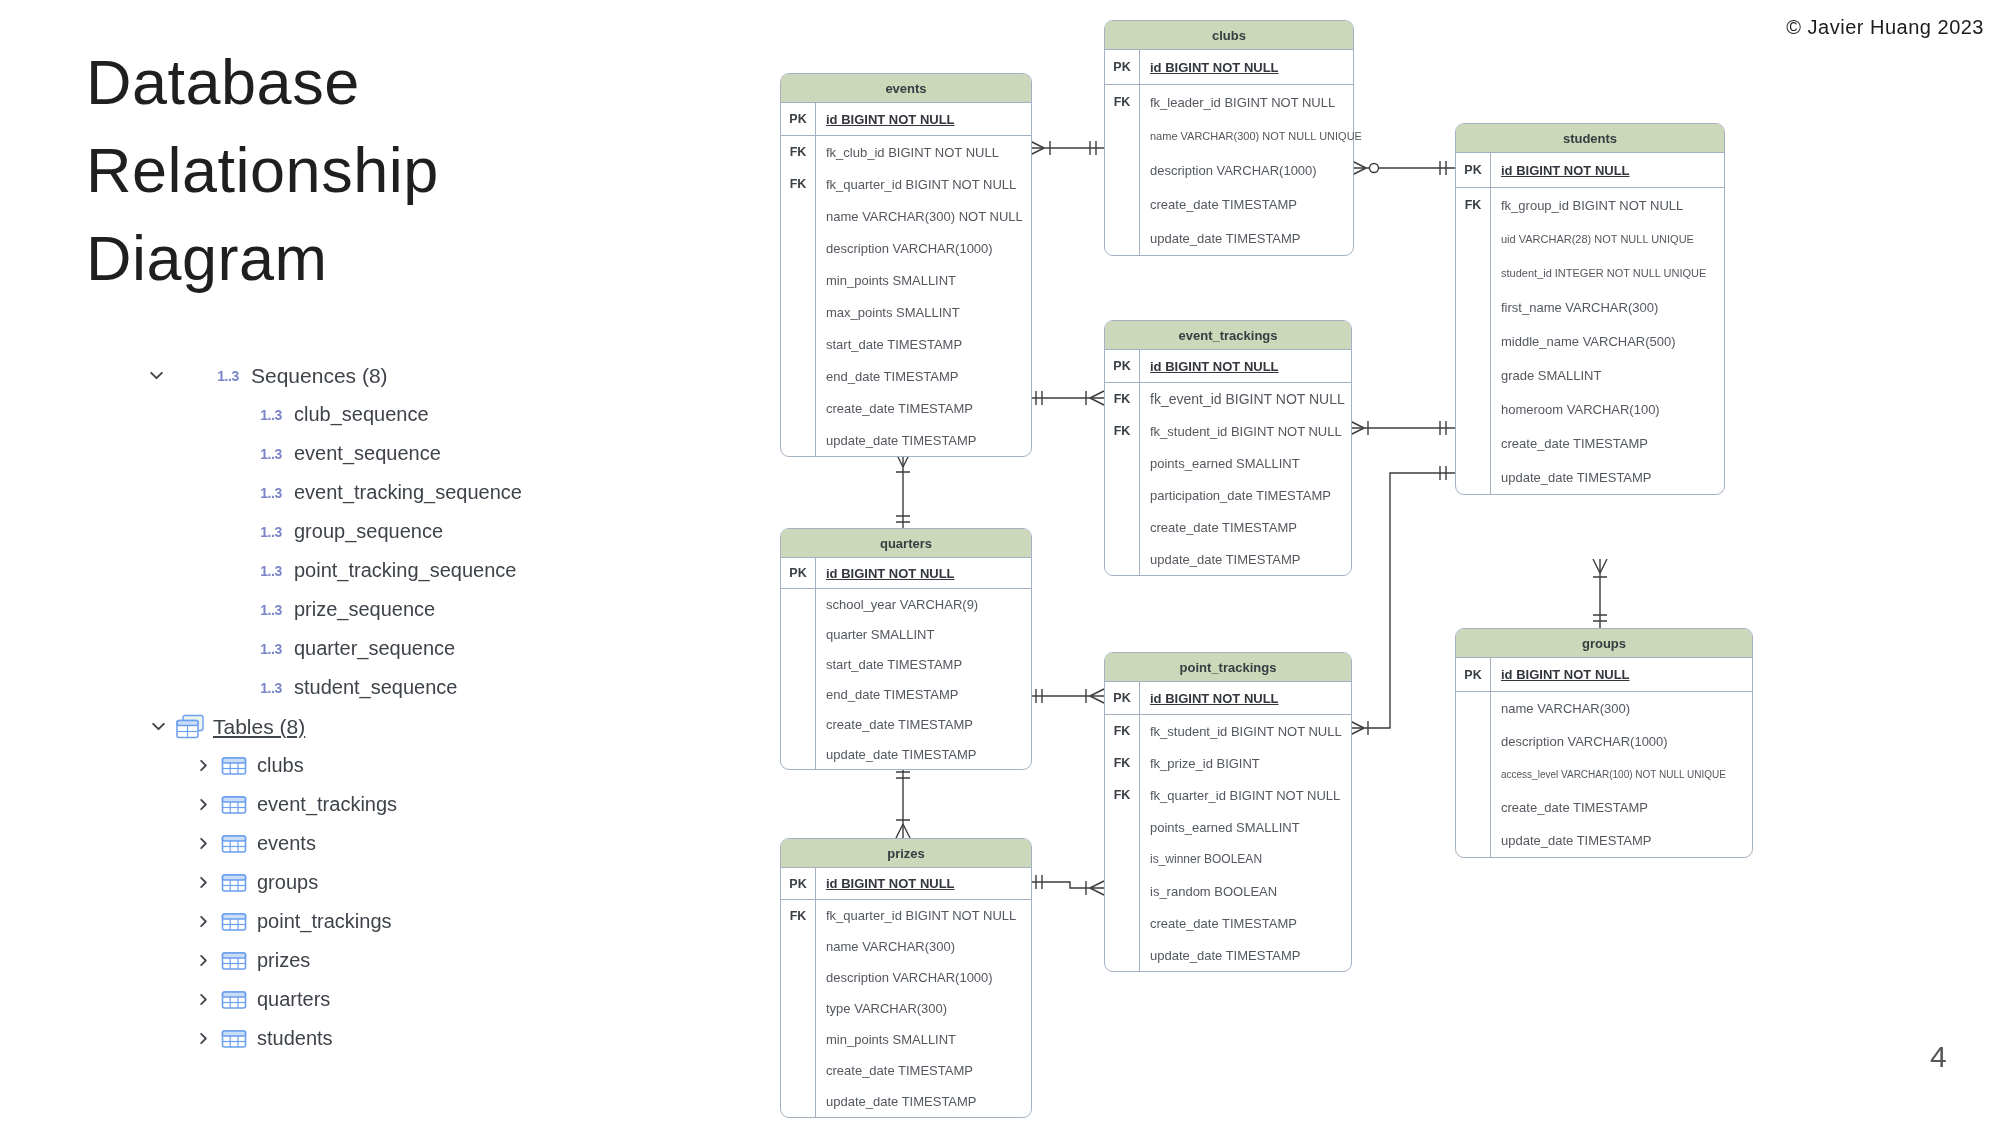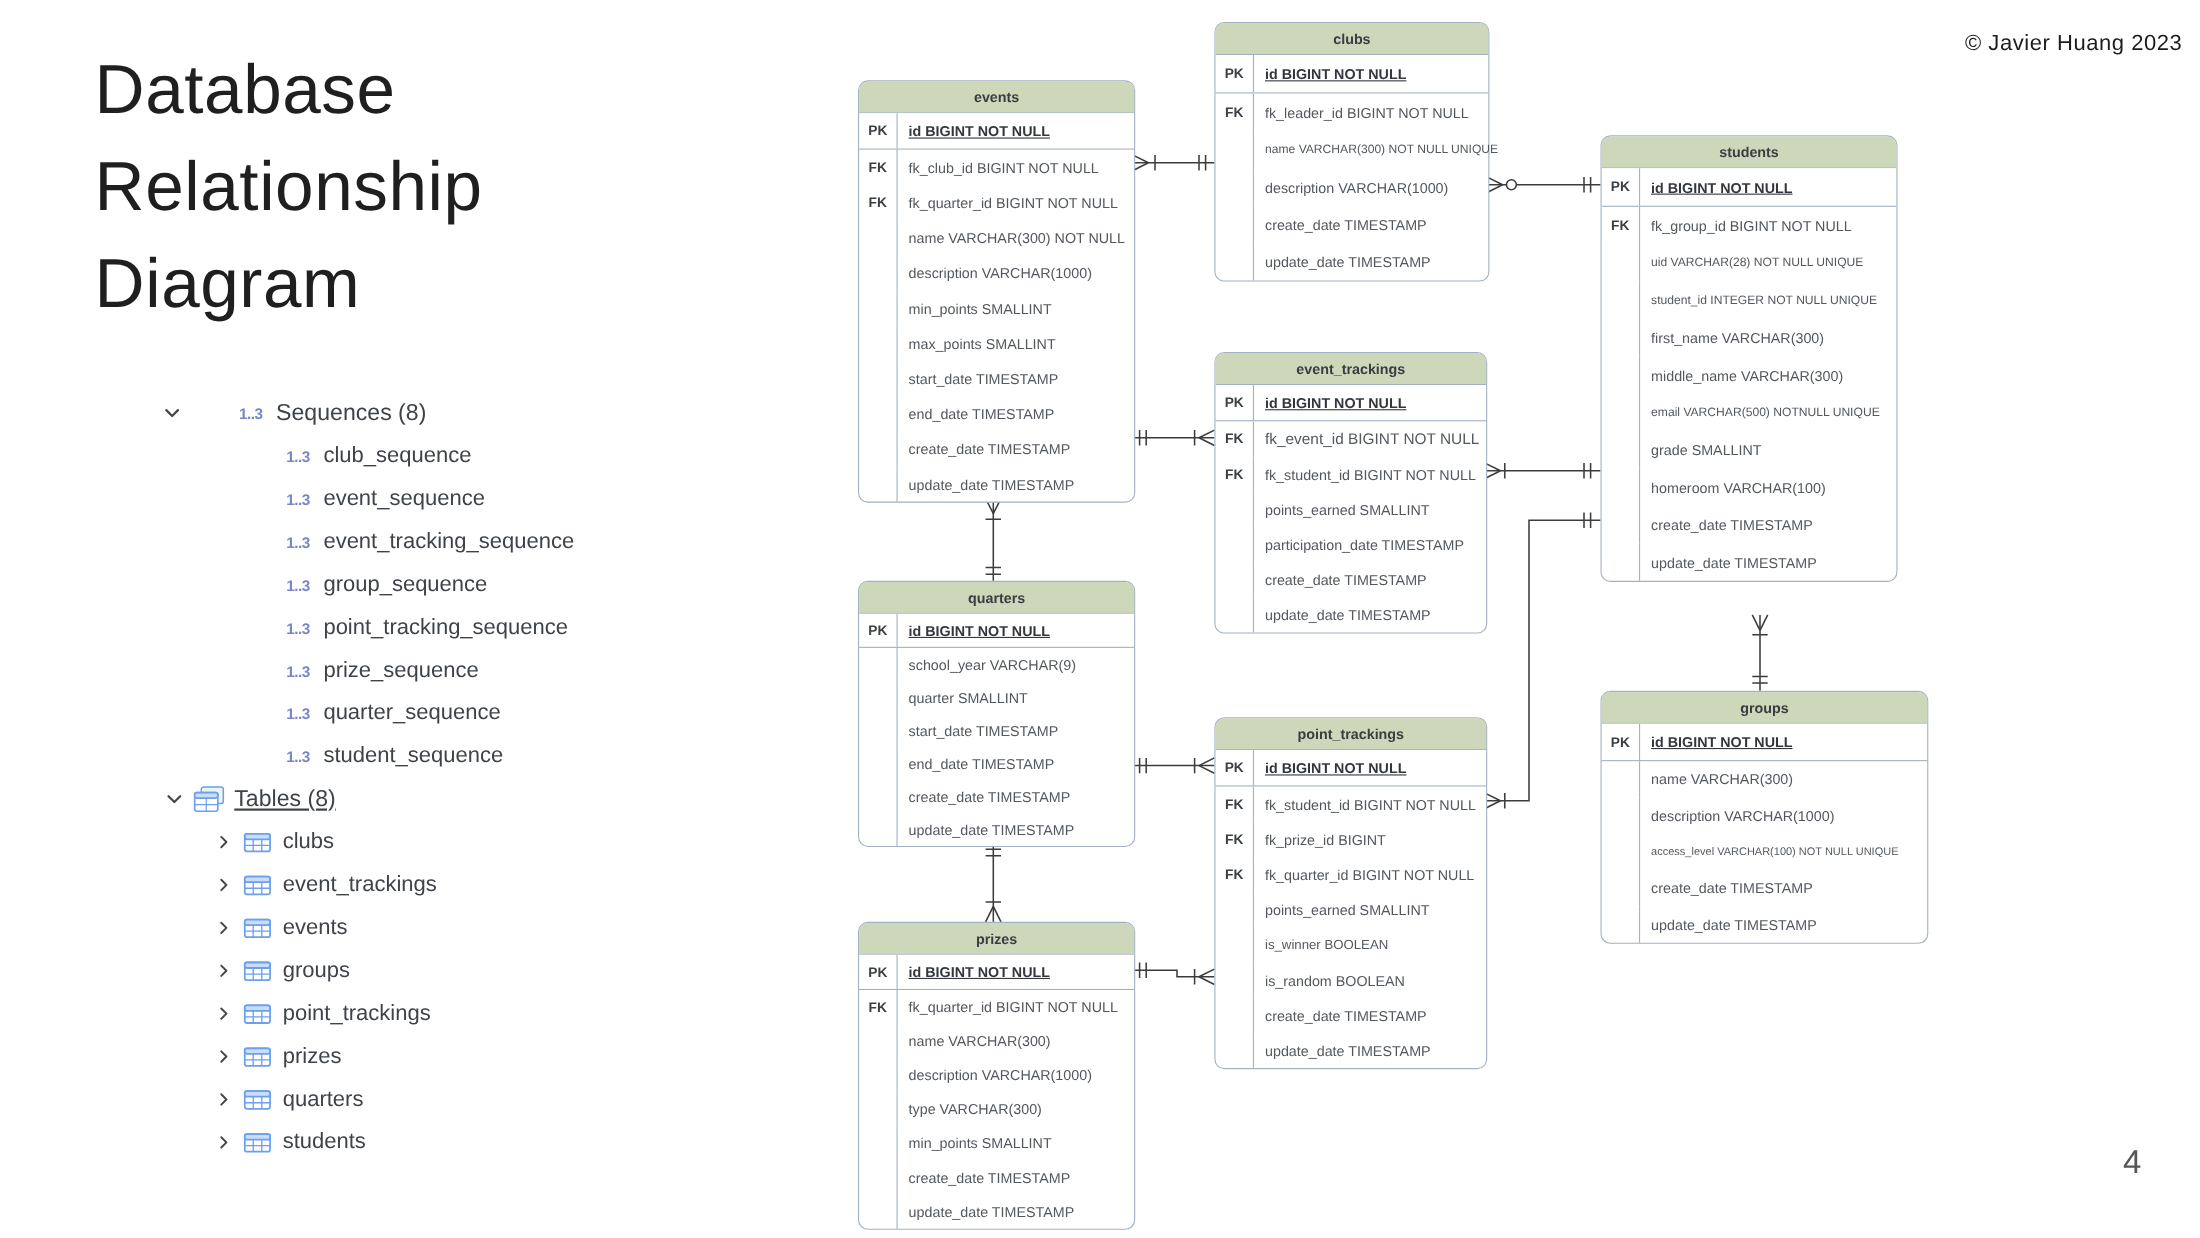--- a/index.html
+++ b/index.html
@@ -7,21 +7,21 @@
     position:relative; width:2000px; height:1125px; background:#ffffff;
     font-family:"Liberation Sans", sans-serif; overflow:hidden;
   }
   
   .slide-title {
     position:absolute; left:86px; top:38px;
     font-size:63px; line-height:88px; font-weight:300;
     color:var(--c-title,#1f1f1f); letter-spacing:0.5px;
   }
   .copyright {
-    position:absolute; right:16px; top:28px;
+    position:absolute; right:16px; top:16px;
     font-size:20px; color:#1c1c1c; letter-spacing:0.5px;
   }
   .page-number {
     position:absolute; left:1930px; top:1040px;
     font-size:30px; color:#565656;
   }
   
   .tree { position:absolute; left:148px; top:356px; color:var(--c-tree,#3e434a); }
   .tree-row { display:flex; align-items:center; height:39px; }
   .tree-row .gap8 { width:8px; }
@@ -414,25 +414,21 @@
         <div class="erd-row">
           <div class="erd-key"></div>
           <div class="erd-field" style="font-size: 11px;">student_id INTEGER NOT NULL UNIQUE</div>
         </div>
         <div class="erd-row">
           <div class="erd-key"></div>
           <div class="erd-field" style="font-size: 13px;">first_name VARCHAR(300)</div>
         </div>
         <div class="erd-row">
           <div class="erd-key"></div>
-          <div class="erd-field" style="font-size: 13px;">middle_name VARCHAR(300)</div>
-        </div>
-        <div class="erd-row">
-          <div class="erd-key"></div>
-          <div class="erd-field" style="font-size: 11px;">email VARCHAR(500) NOTNULL UNIQUE</div>
+          <div class="erd-field" style="font-size: 13px;">middle_name VARCHAR(500)</div>
         </div>
         <div class="erd-row">
           <div class="erd-key"></div>
           <div class="erd-field" style="font-size: 13px;">grade SMALLINT</div>
         </div>
         <div class="erd-row">
           <div class="erd-key"></div>
           <div class="erd-field" style="font-size: 13px;">homeroom VARCHAR(100)</div>
         </div>
         <div class="erd-row">

